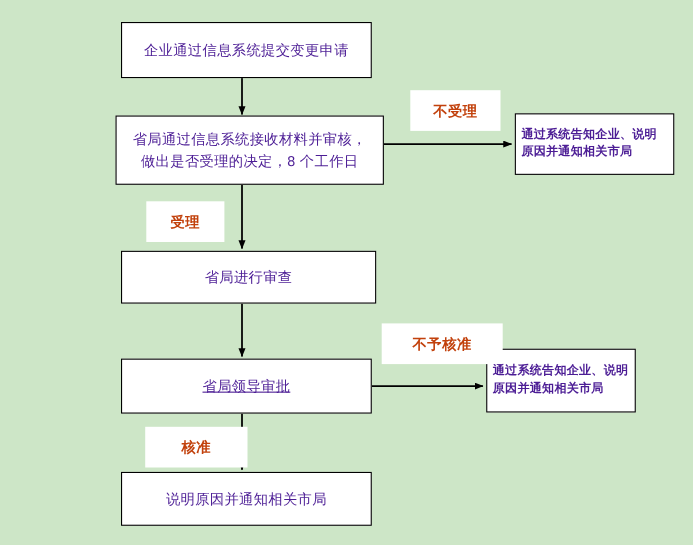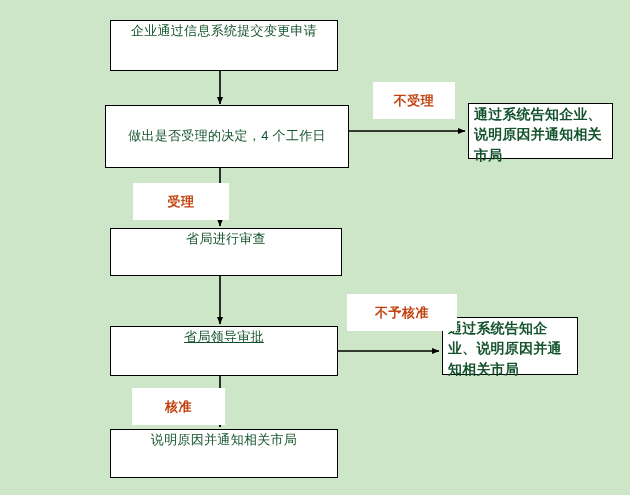--- a/index.html
+++ b/index.html
@@ -26,38 +26,39 @@
     width: 630px;
     height: 495px;
     pointer-events: none;
   }
   .node {
     position: absolute;
     box-sizing: border-box;
     background: #ffffff;
     border: 1px solid #000000;
     display: flex;
+    align-items: center;
     justify-content: center;
     text-align: center;
-    color: #14532d;
+    color: #4c1d95;
   }
   .node .txt {
     display: block;
     line-height: 1.5;
     padding: 0 6px;
   }
   
   .proc {
     font-size: 13px;
     font-weight: 400;
     letter-spacing: 0.3px;
   }
   
   .outcome {
-    font-size: 14px;
+    font-size: 11px;
     font-weight: 700;
     justify-content: flex-start;
     text-align: left;
     letter-spacing: 0.2px;
   }
   .outcome .txt {
     padding: 0 5px;
     line-height: 1.45;
   }
   
@@ -100,22 +101,22 @@
 
     <line x1="338" y1="351" x2="439" y2="351" stroke="#000000" stroke-width="1.6" marker-end="url(#arrow)"></line>
   </svg>
 
   <div class="node proc" style="left:110px; top:20px; width:228px; height:51px;">
     <span class="txt">企业通过信息系统提交变更申请</span>
   </div>
 
   <div class="node proc" style="left:105px; top:105px; width:244px; height:63px;">
     <span class="txt">
-      <br>
-      <span>做出是否受理的决定，4 个工作日</span>
+      <span>省局通过信息系统接收材料并审核，</span><br>
+      <span>做出是否受理的决定，8 个工作日</span>
     </span>
   </div>
 
   <div class="node proc" style="left:110px; top:228px; width:232px; height:48px;">
     <span class="txt">省局进行审查</span>
   </div>
 
   <div class="node proc" style="left:110px; top:326px; width:228px; height:50px;text-decoration:underline;">
     <span class="txt">省局领导审批</span>
   </div>
@@ -129,21 +130,21 @@
   </div>
 
   <div class="node outcome" style="left:442px; top:317px; width:136px; height:58px;">
     <span class="txt">通过系统告知企业、说明原因并通知相关市局</span>
   </div>
 
   <div class="label-box" style="left:373px; top:82px; width:82px; height:37px;">
     <span>不受理</span>
   </div>
 
-  <div class="label-box" style="left:133px; top:183px; width:96px; height:37px;">
+  <div class="label-box" style="left:133px; top:183px; width:71px; height:37px;">
     <span>受理</span>
   </div>
 
   <div class="label-box" style="left:347px; top:294px; width:110px; height:37px;">
     <span>不予核准</span>
   </div>
 
   <div class="label-box" style="left:132px; top:388px; width:93px; height:37px;">
     <span>核准</span>
   </div>

